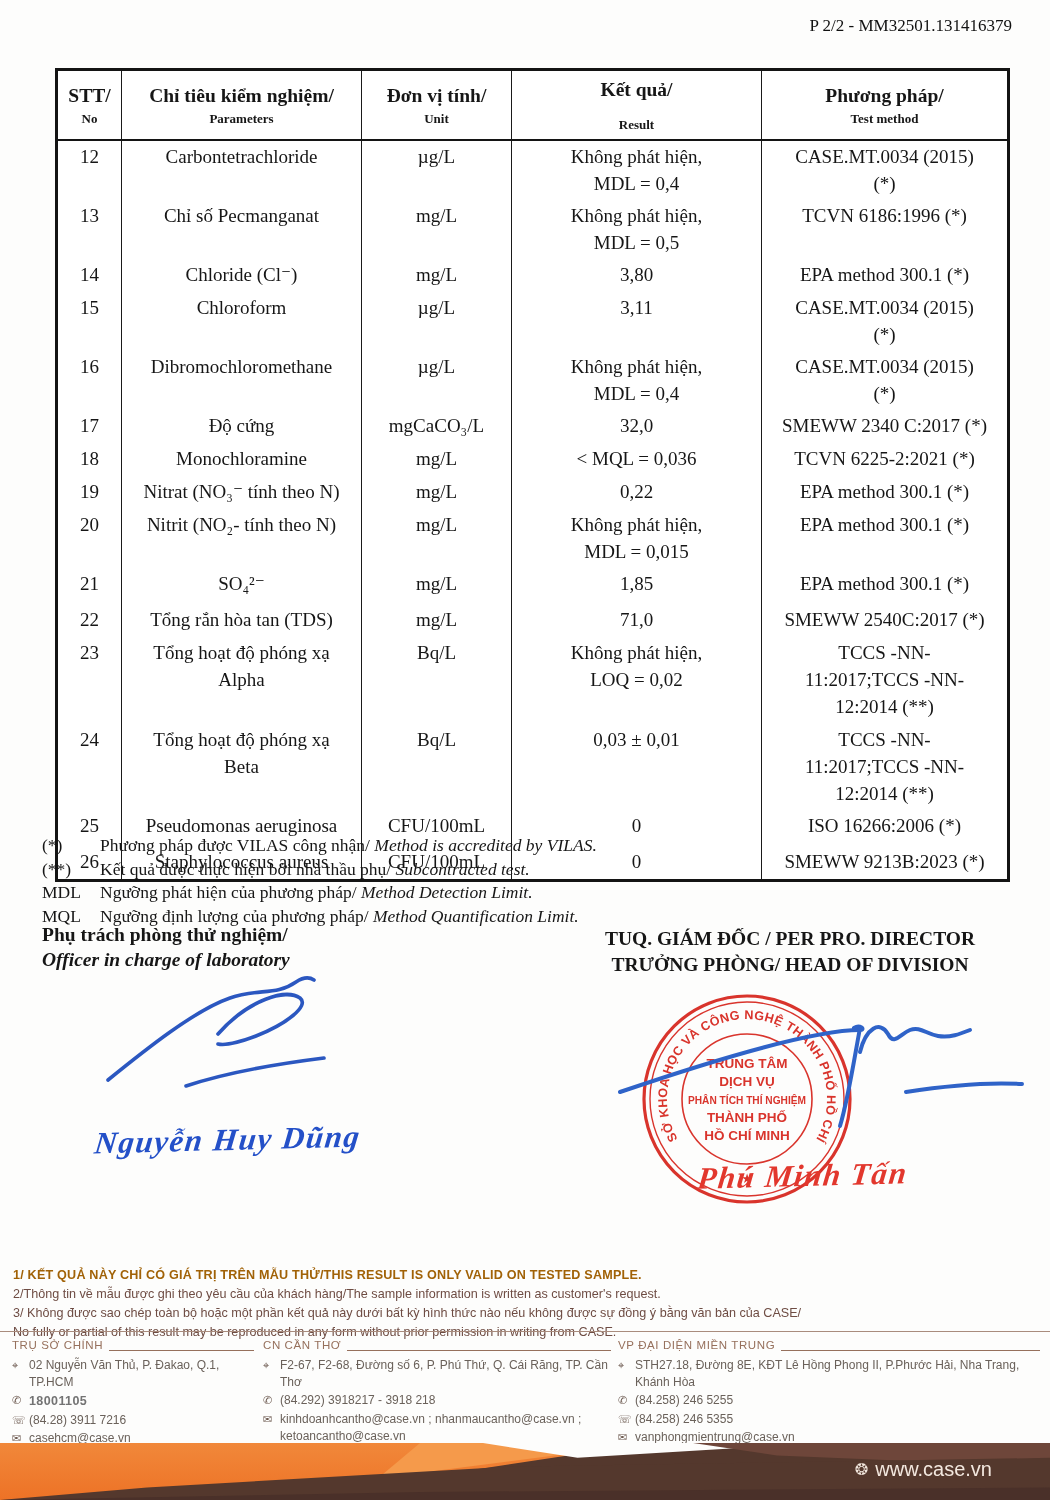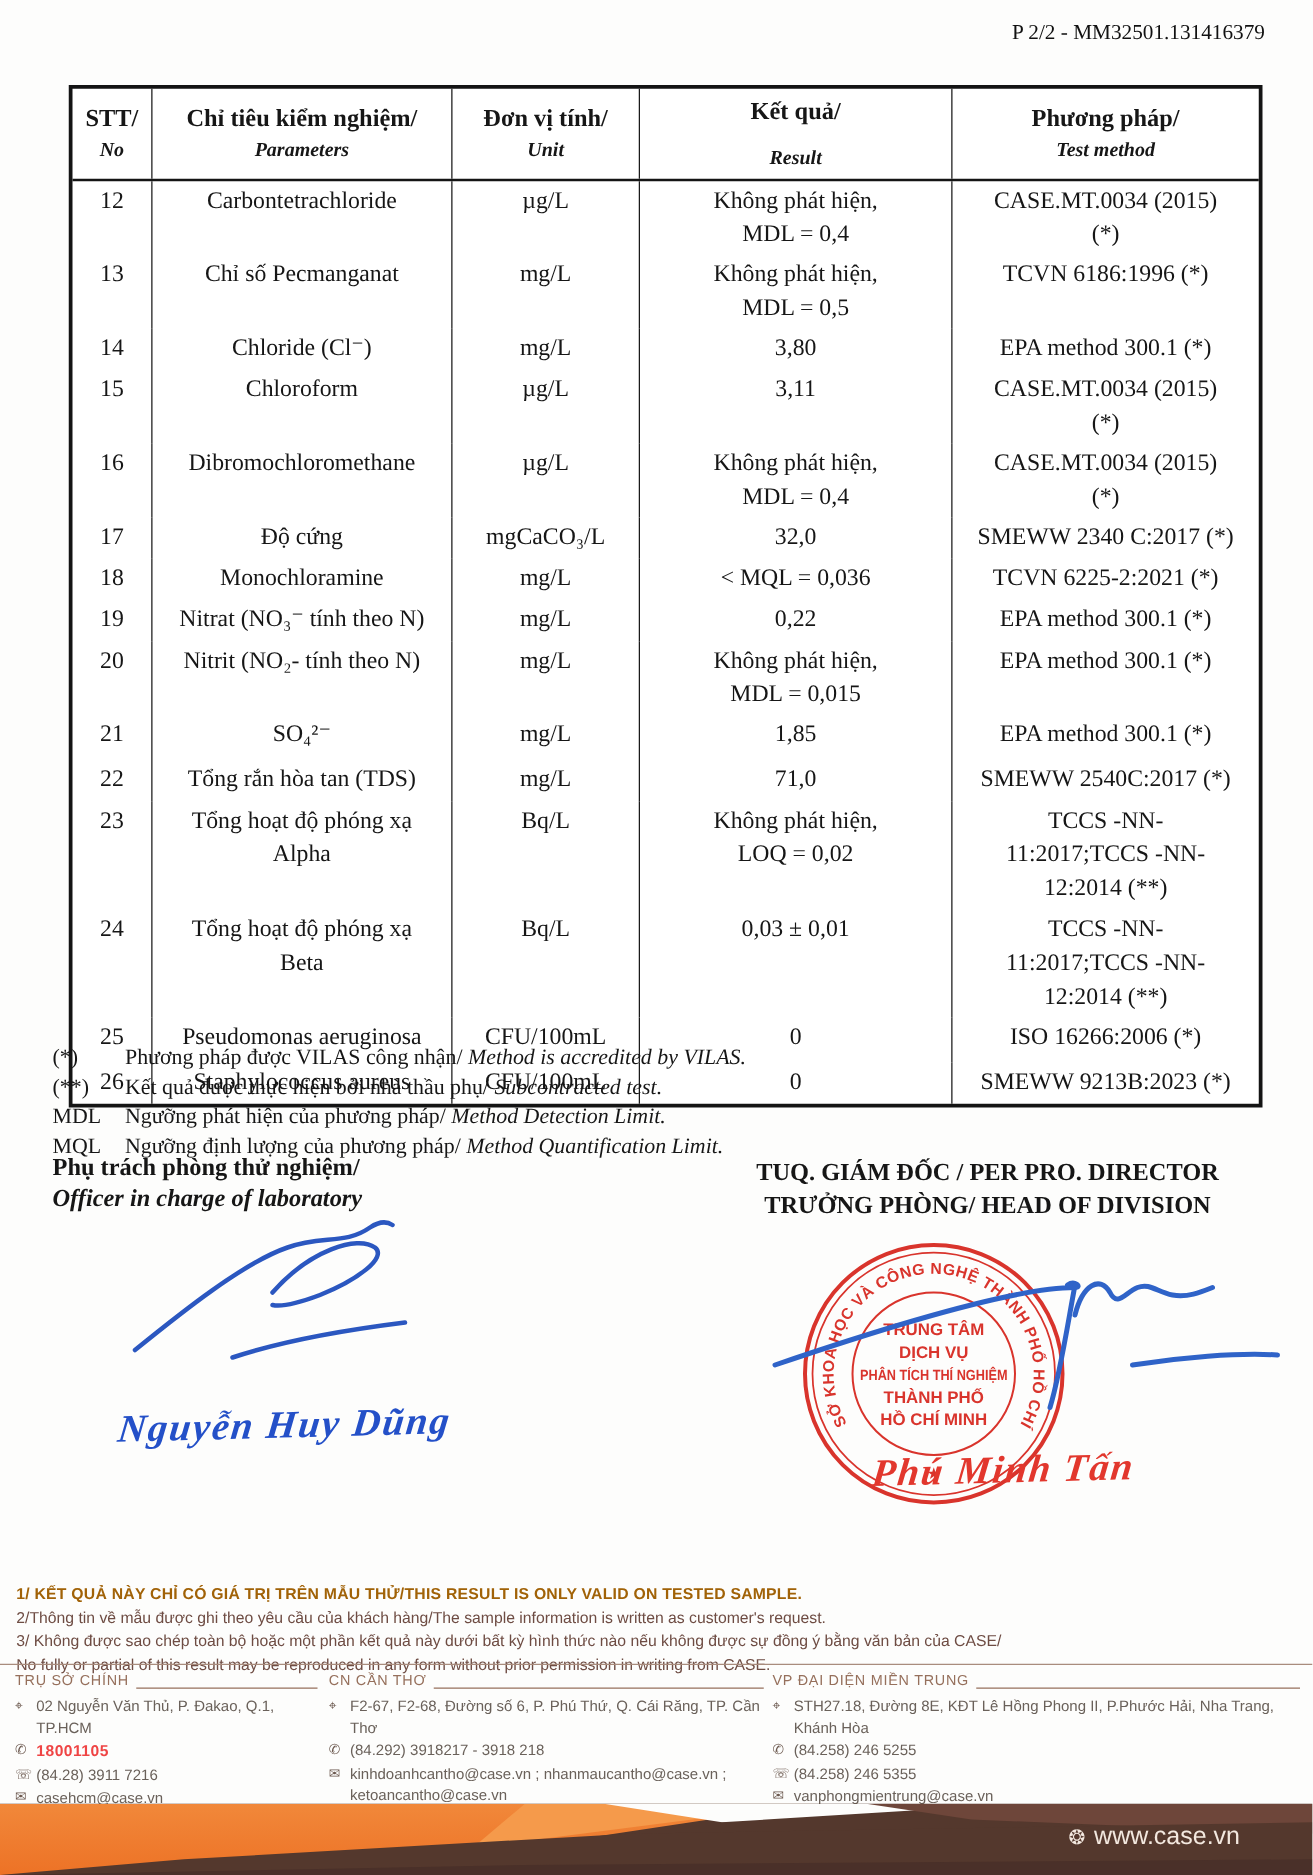--- a/index.html
+++ b/index.html
@@ -28,21 +28,21 @@
   }
   .cell:last-child{border-right:none;}
   .c-no{width:64px;}
   .c-param{width:240px;}
   .c-unit{width:150px;}
   .c-result{width:250px;gap:12px;}
   .c-method{width:247px;flex:1;}
   .thead{border-bottom:2.6px solid #141414;}
   .thead .cell{justify-content:center;padding:5px 2px;}
   .h-vi{font-weight:bold;font-size:19.5px;white-space:pre-line;}
-  .h-en{font-weight:bold;font-style:italic;font-size:16px;white-space:pre-line;}
+  .h-en{font-weight:bold;font-size:13px;white-space:pre-line;}
   .r1{min-height:33px;}
   .r1b{min-height:36px;}
   .r2{min-height:57px;}
   .r3{min-height:87px;}
   .r3b{min-height:81px;}
 
   
   .footnotes{position:absolute;top:835px;left:42px;width:930px;font-size:17.5px;}
   .fn-row{display:flex;margin-bottom:2.5px;}
   .fn-sym{width:58px;flex:none;}
@@ -76,21 +76,21 @@
   .footer{position:absolute;top:1337px;left:0;width:852px;height:105px;
     font-family:"Liberation Sans","DejaVu Sans",sans-serif;color:#6a615a;font-size:12px;line-height:1.45;}
   .office{position:absolute;top:0;}
   .office-1{left:12px;width:242px;}
   .office-2{left:263px;width:348px;}
   .office-3{left:618px;width:422px;}
   .office-h{display:flex;align-items:flex-end;color:#96705c;font-size:11.5px;letter-spacing:0.6px;margin-bottom:3px;}
   .office-h .rule{flex:1;border-bottom:1px solid #96705c;margin-left:6px;margin-bottom:3px;}
   .office-line{display:flex;margin-bottom:1px;}
   .glyph{width:17px;flex:none;color:#6b584e;font-size:11px;padding-top:1px;}
-  .office-line.bold .txt{font-weight:bold;color:#ef4444;font-size:12.5px;letter-spacing:0.4px;}
+  .office-line.bold .txt{font-weight:bold;color:#737373;font-size:12.5px;letter-spacing:0.4px;}
 
   
   .wave-bar{position:absolute;left:0;bottom:0;width:1050px;height:57px;background:#54382d;overflow:hidden;}
   .wv{position:absolute;inset:0;}
   .wv-orange{background:linear-gradient(180deg,#f1883a 0%,#ed7226 100%);
     clip-path:polygon(0 0,62% 0,26% 100%,0 100%);}
   .wv-orange2{background:#f59a4b;clip-path:polygon(40% 0,62% 0,36% 62%);}
   .wv-white{background:#fdfdfc;clip-path:polygon(46% 0,78% 0,55% 26%);}
   .wv-mid{background:#6e463a;clip-path:polygon(66% 0,100% 0,100% 42%,74% 22%);}
   .wv-dark{background:#54382d;clip-path:polygon(0 100%,14% 78%,48% 42%,100% 26%,100% 100%);}

